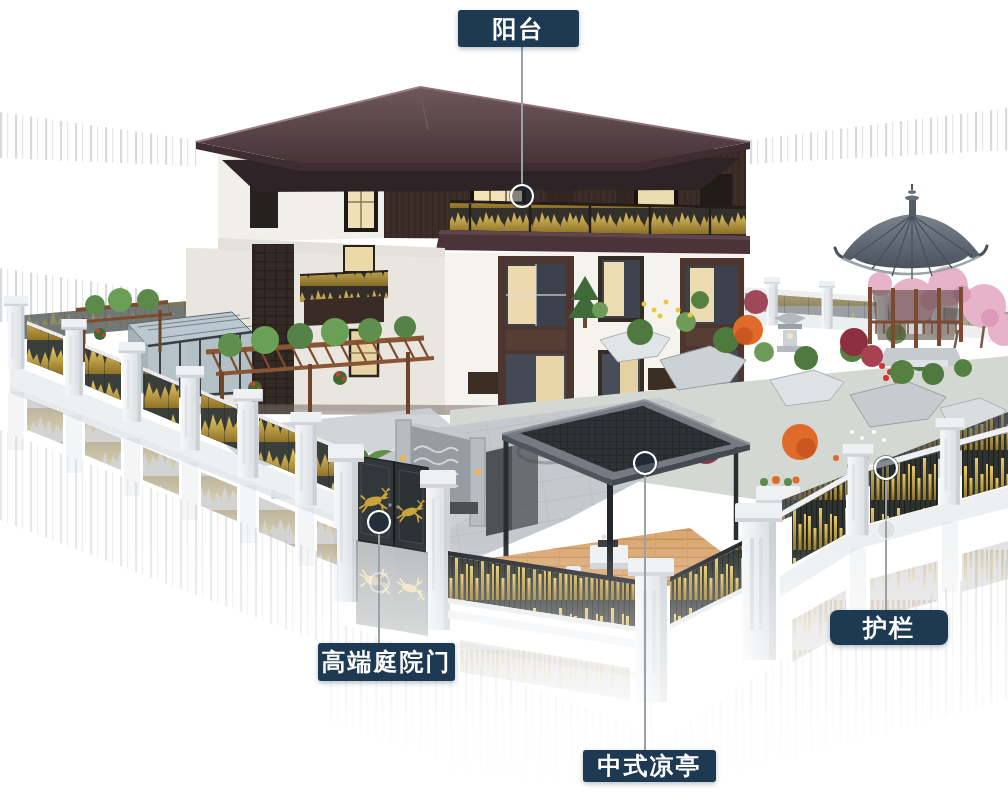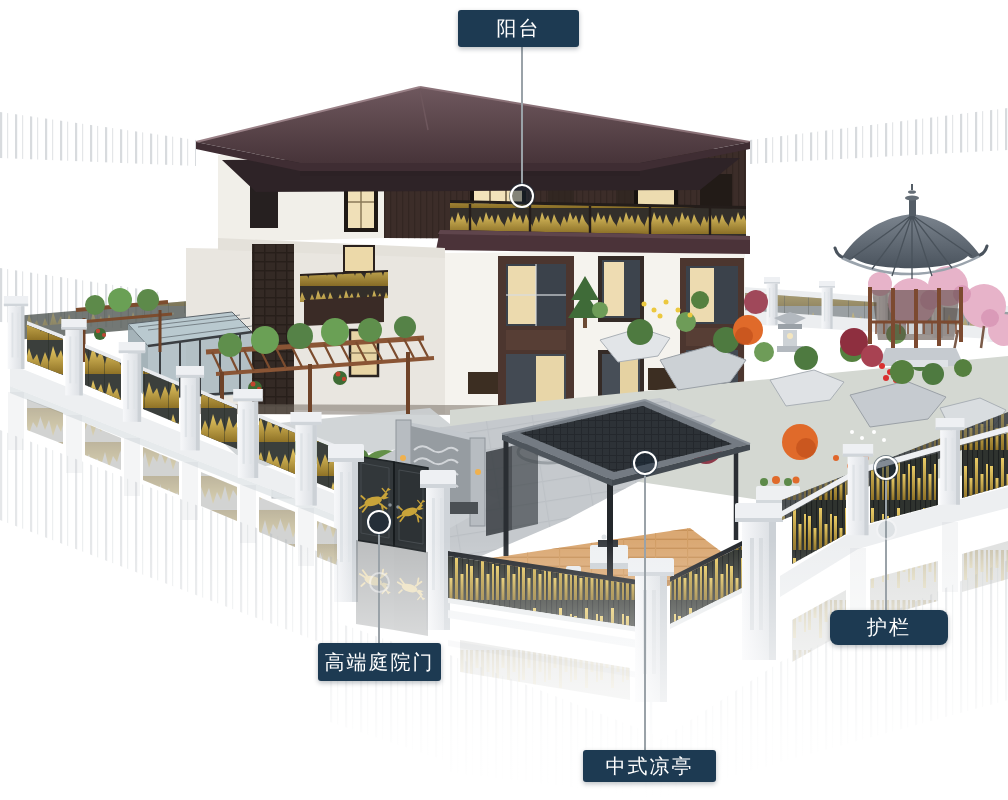--- a/index.html
+++ b/index.html
@@ -3,21 +3,21 @@
 <meta charset="utf-8">
 <style>
   html,body{margin:0;padding:0;background:#ffffff;}
   body{width:1008px;height:800px;overflow:hidden;font-family:"DejaVu Sans","Liberation Sans",sans-serif;}
   .stage{position:relative;width:1008px;height:800px;background:#fff;}
   .scene{position:absolute;left:0;top:0;}
   
   .chip{
     position:absolute;display:flex;align-items:center;justify-content:center;
     background:var(--callout-bg,#1d3a52);color:var(--callout-text,#ffffff);
-    font-size:20px;font-weight:normal;letter-spacing:2px;
+    font-size:24px;font-weight:bold;letter-spacing:2px;
     border-radius:3px;box-shadow:0 2px 5px rgba(10,25,40,.28);
     user-select:none;
   }
   .chip.round{border-radius:8px;}
   .cline{position:absolute;width:1.5px;background:var(--callout-line,#9aa2a8);}
   .ring{
     position:absolute;width:20px;height:20px;border-radius:50%;
     border:2.5px solid #ffffff;background:rgba(22,38,54,.5);
     box-shadow:0 0 0 1px rgba(40,58,76,.55);
   }
@@ -582,21 +582,21 @@
 </g>
 
 <rect x="0" y="540" width="1008" height="260" fill="url(#gFade)"></rect>
 </svg>
 
 <div class="cline" style="left:521px;top:47px;height:139px"></div>
 <div class="chip" style="left:458px;top:10px;width:121px;height:37px">阳台</div>
 <div class="ring" style="left:509.5px;top:183.5px"></div>
 
 <div class="cline" style="left:378px;top:533px;height:110px"></div>
-<div class="chip" style="left:318px;top:643px;width:123px;height:38px">高端庭院门</div>
+<div class="chip" style="left:318px;top:643px;width:137px;height:38px">高端庭院门</div>
 <div class="ring" style="left:366.5px;top:509.5px"></div>
 <div class="ring refl" style="left:368.5px;top:571.5px"></div>
 
 <div class="cline" style="left:644px;top:474px;height:276px"></div>
 <div class="chip" style="left:583px;top:750px;width:133px;height:32px">中式凉亭</div>
 <div class="ring" style="left:632.5px;top:450.5px"></div>
 
 <div class="cline" style="left:885px;top:479px;height:131px"></div>
 <div class="chip round" style="left:830px;top:610px;width:118px;height:35px">护栏</div>
 <div class="ring" style="left:873.5px;top:455.5px"></div>

